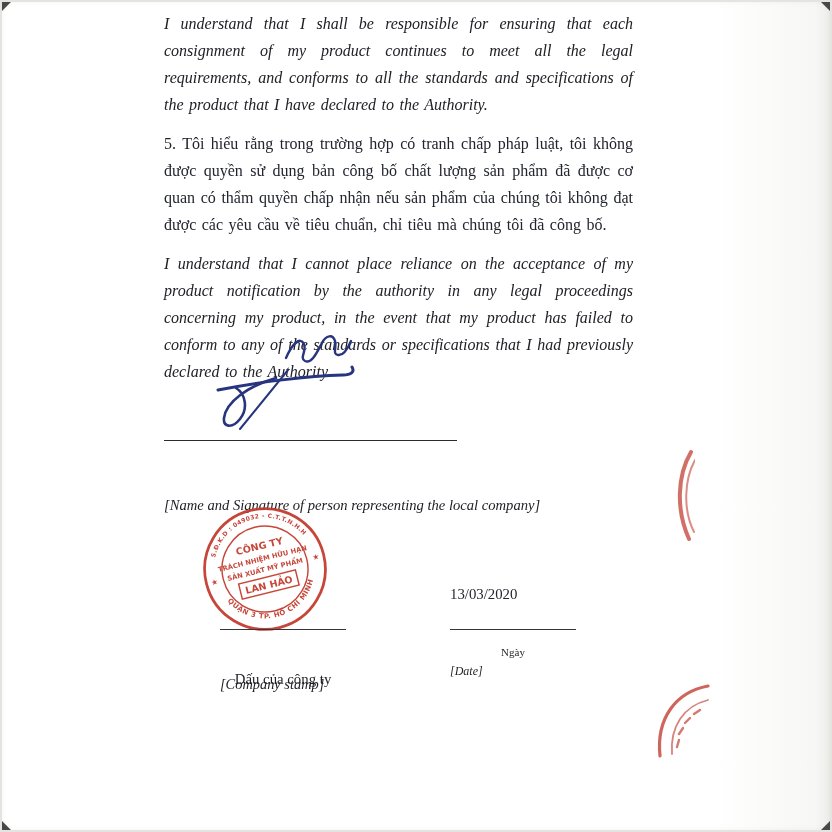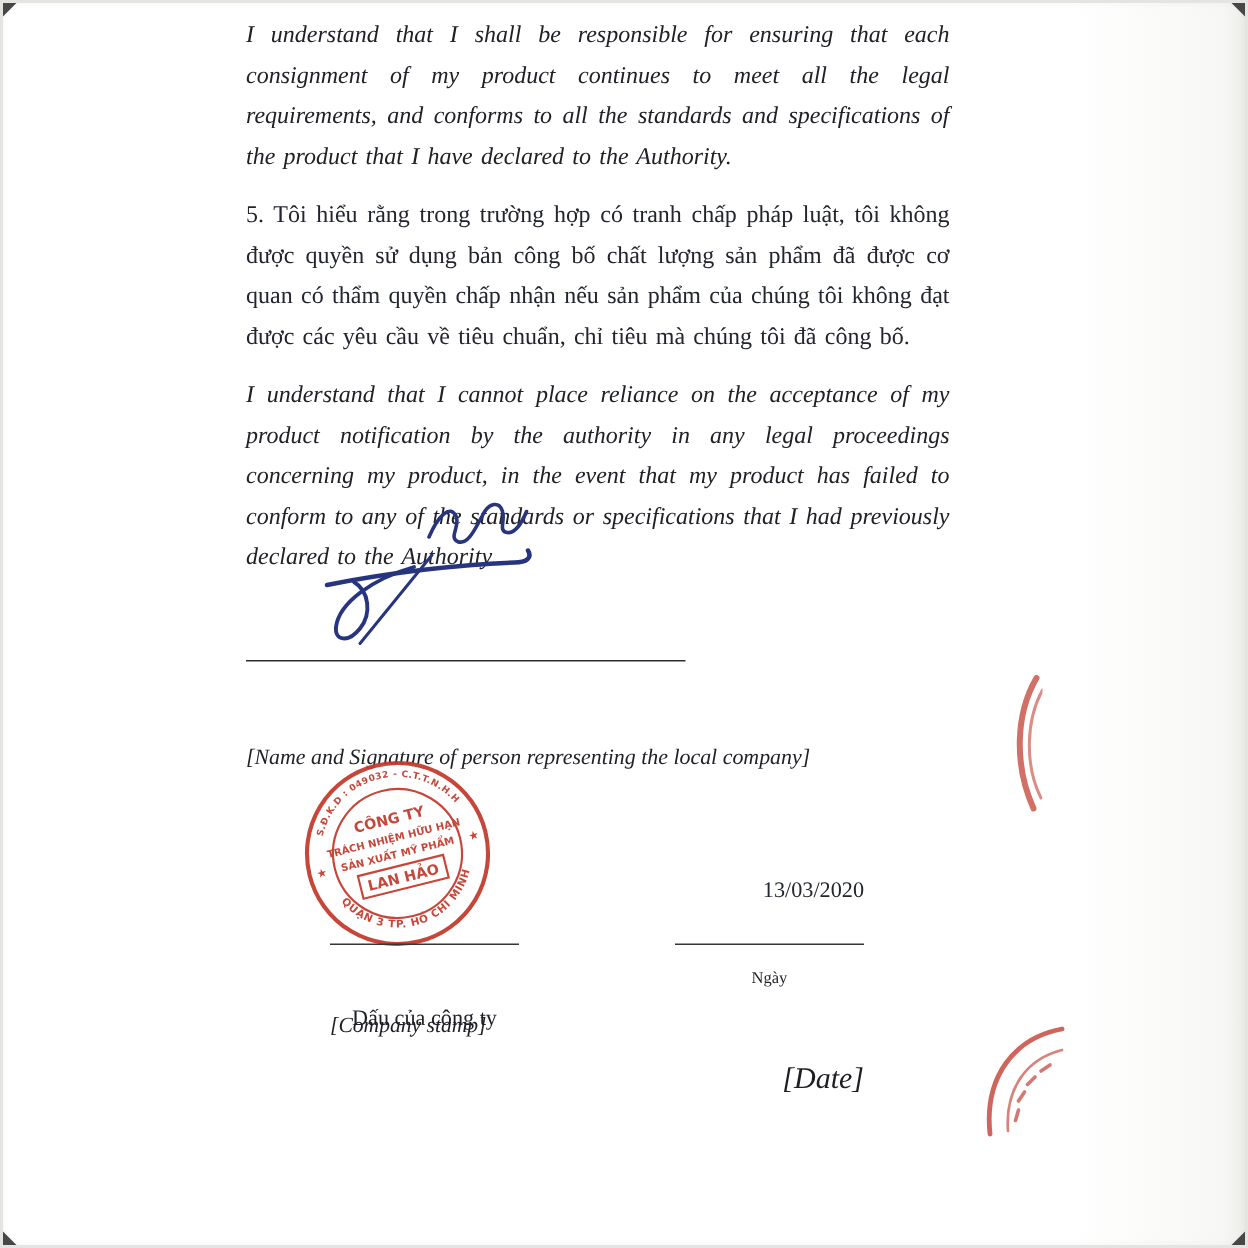--- a/index.html
+++ b/index.html
@@ -38,27 +38,27 @@
   .sig-line   { left: 164px; top: 440px; width: 293px; border-top: 1.6px solid #2d2d30; }
   .caption-vi { left: 164px; top: 457px; width: 520px; font-size: 14.8px; color: #24262e; }
   .caption-en { left: 164px; top: 485px; width: 520px; font-size: 14.6px; font-style: italic; color: #202126; margin-top: 12px; }
 
   .signature { left: 188px; top: 326px; width: 262px; height: 112px; }
 
   .stamp-wrap { left: 201px; top: 505px; width: 128px; height: 128px; transform: rotate(-14deg); }
   .stamp-wrap svg { width: 100%; height: 100%; opacity: 0.93; }
   .stamp-text { font-family: "DejaVu Sans", sans-serif; font-weight: bold; }
 
-  .date-value { left: 450px; top: 586px; width: 126px; text-align: right; font-size: 14.8px; color: #24262e; }
+  .date-value { left: 450px; top: 586px; width: 126px; text-align: left; font-size: 14.8px; color: #24262e; }
   .rule-left  { left: 220px; top: 629px; width: 126px; border-top: 1.4px solid #35353a; }
   .rule-right { left: 450px; top: 629px; width: 126px; border-top: 1.4px solid #35353a; }
   .lbl-stamp-vi { left: 220px; top: 646px; width: 126px; text-align: center; font-size: 14.8px; margin-top: 25px; }
   .lbl-date-vi  { left: 450px; top: 646px; width: 126px; text-align: center; font-size: 11px; }
   .lbl-stamp-en { left: 220px; top: 676px; width: 126px; font-size: 14.4px; font-style: italic; }
-  .lbl-date-en  { left: 450px; top: 708px; width: 126px; text-align: right; font-size: 20px; font-style: italic; }
+  .lbl-date-en  { left: 450px; top: 664px; width: 126px; text-align: left; font-size: 12px; font-style: italic; }
 
   .frag-a { left: 669px; top: 448px; width: 26px; height: 96px; }
   .frag-b { left: 648px; top: 680px; width: 64px; height: 90px; }
 </style>
 </head>
 <body>
 
 <div class="doc">
 
   <div class="content">

